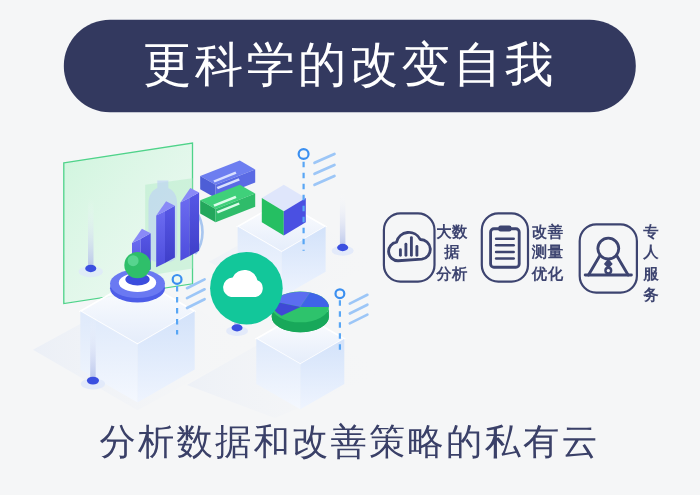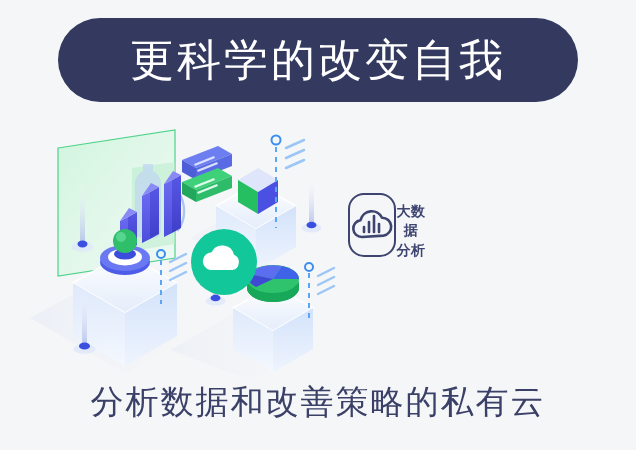--- a/index.html
+++ b/index.html
@@ -322,19 +322,52 @@
             <line x1="29" y1="27" x2="29" y2="19"></line>
           </g>
         </svg>
       </div>
       <div class="feature-label">
         <span>大数据</span>
         <span>分析</span>
       </div>
     </div>
 
-
+    <div class="feature">
+      <div class="feature-icon-box">
+        <svg width="40" height="44" viewBox="0 0 40 44">
+          <rect x="7" y="5" width="26" height="35" rx="3" ry="3" fill="none" stroke="#3d4470" stroke-width="2.6"></rect>
+          <rect x="14" y="2" width="12" height="5.5" rx="2" ry="2" fill="#3d4470"></rect>
+          <g stroke="#3d4470" stroke-width="2.3" stroke-linecap="round">
+            <line x1="12" y1="14" x2="28" y2="14"></line>
+            <line x1="12" y1="20" x2="28" y2="20"></line>
+            <line x1="12" y1="26" x2="28" y2="26"></line>
+            <line x1="12" y1="32" x2="28" y2="32"></line>
+          </g>
+        </svg>
+      </div>
+      <div class="feature-label">
+        <span>改善测量</span>
+        <span>优化</span>
+      </div>
+    </div>
+
+    <div class="feature">
+      <div class="feature-icon-box">
+        <svg width="46" height="42" viewBox="0 0 46 42">
+          <circle cx="23" cy="12" r="9.5" fill="none" stroke="#3d4470" stroke-width="2.6"></circle>
+          <path d="M15,19 L5,36 M31,19 L41,36" fill="none" stroke="#3d4470" stroke-width="2.6" stroke-linecap="round"></path>
+          <path d="M23,21 L19,26 L23,30 L27,26 Z" fill="#3d4470"></path>
+          <circle cx="23" cy="32" r="2.6" fill="none" stroke="#3d4470" stroke-width="2.2"></circle>
+          <line x1="2" y1="36" x2="44" y2="36" stroke="#3d4470" stroke-width="2.6" stroke-linecap="round"></line>
+        </svg>
+      </div>
+      <div class="feature-label">
+        <span>专人</span>
+        <span>服务</span>
+      </div>
+    </div>
 
   </div>
 
   <div class="tagline">分析数据和改善策略的私有云</div>
 
 </div>
 
 </body></html>

